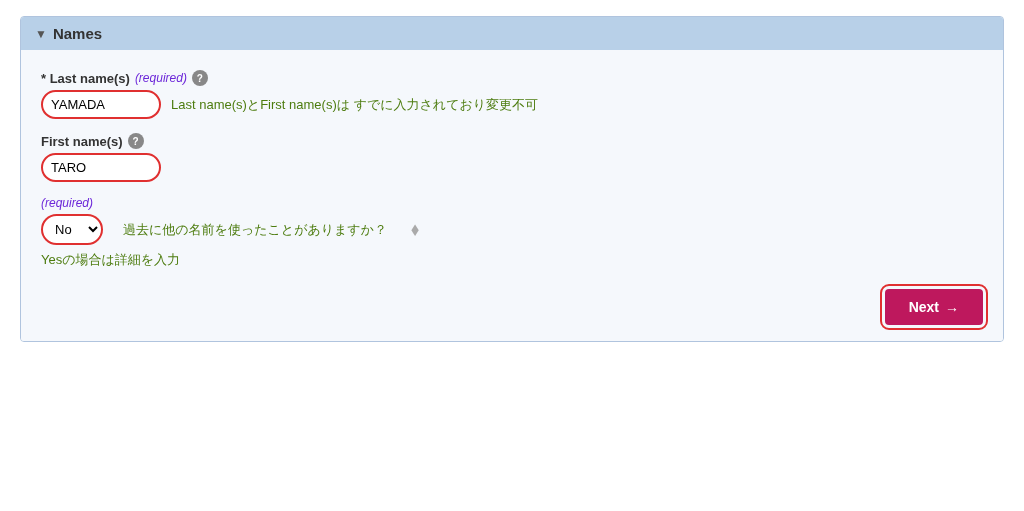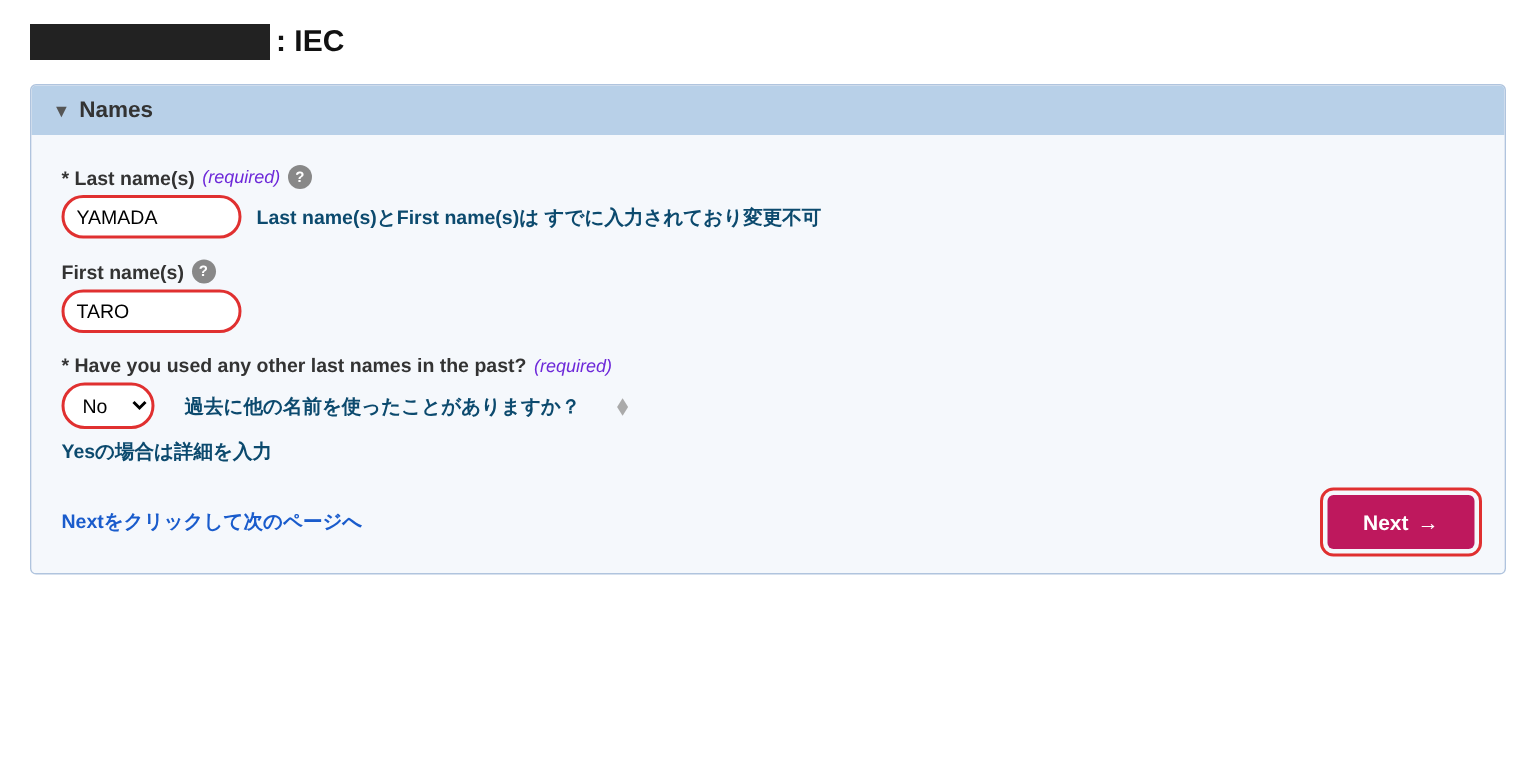--- a/index.html
+++ b/index.html
@@ -123,23 +123,23 @@
       max-width: 120px;
     }
 
     .input-row {
       display: flex;
       align-items: center;
       gap: 10px;
     }
 
     .annotation-text {
-      color: #0c4a6e;
-      font-size: 13px;
-      font-weight: bold;
+      color: #4d7c0f;
+      font-size: 13px;
+      font-weight: normal;
     }
 
     .select-row {
       display: flex;
       align-items: center;
       gap: 20px;
     }
 
     .circled-select {
       border: 2px solid #e03030 !important;
@@ -185,24 +185,20 @@
 
     .other-names-annotation {
       margin-top: 6px;
     }
   </style>
 </head>
 <body>
 
 <div class="page-wrapper">
 
-  <div class="page-title-bar">
-    <span class="page-title-redacted"></span>
-    <span class="page-title-text">: IEC</span>
-  </div>
 
 
   <div class="form-card">
 
     <div class="card-header">
       <span class="collapse-icon">▼</span>
       <span>Names</span>
     </div>
 
     <div class="card-body">
@@ -224,38 +220,36 @@
           <span>First name(s)</span>
           <span class="help-icon">?</span>
         </div>
         <div class="input-row">
           <input type="text" class="field-input circled" value="TARO" readonly="" style="">
         </div>
       </div>
 
       <div class="field-group">
         <div class="field-label">
-          <span>* Have you used any other last names in the past?</span>
           <span class="required-text">(required)</span>
         </div>
         <div class="select-row">
           <select class="circled-select" style="border:2px solid #e03030; border-radius:20px; padding:5px 8px; font-size:13px; background:#fff; cursor:pointer; min-width:60px;">
             <option value="No">No</option>
             <option value="Yes">Yes</option>
           </select>
           <span class="annotation-text">過去に他の名前を使ったことがありますか？</span>
           <span style="color:#aaa; font-size:18px; margin-left:4px;">⬧</span>
         </div>
         <div class="other-names-annotation">
           <span class="annotation-text">Yesの場合は詳細を入力</span>
         </div>
       </div>
 
       <div class="bottom-row">
-        <span class="bottom-annotation">Nextをクリックして次のページへ</span>
         <button class="next-button">
           <span>Next</span>
           <span>→</span>
         </button>
       </div>
 
     </div>
   </div>
 
 </div>

